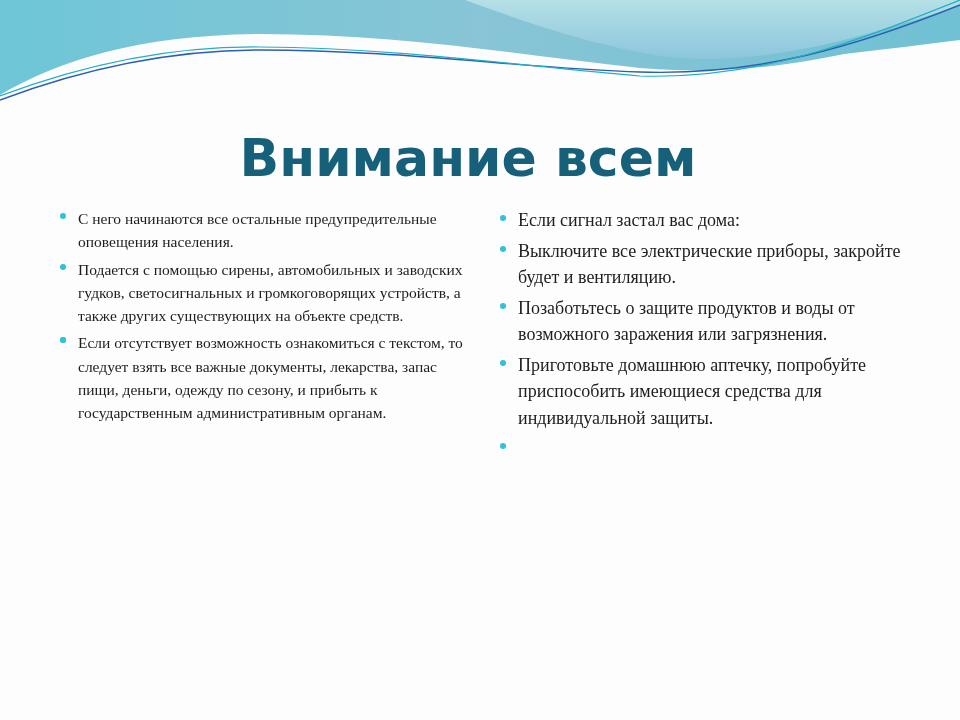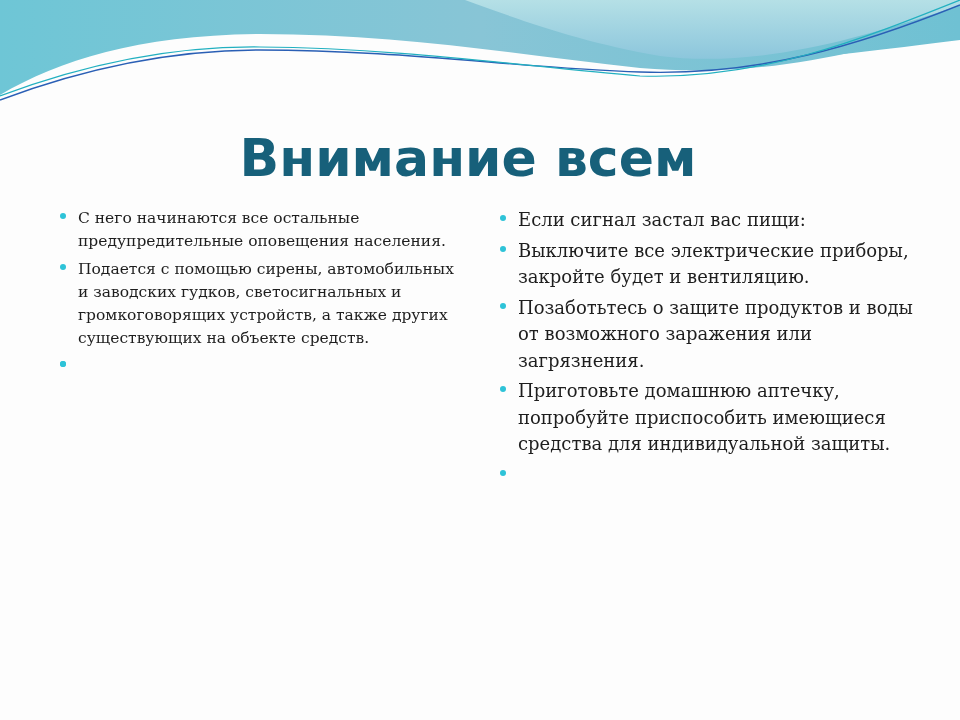--- a/index.html
+++ b/index.html
@@ -17,20 +17,21 @@
       font-weight: bold;
       font-size: 52px;
       color: #17607a;
       letter-spacing: 0px;
       margin: 0;
     }
     .col {
       position: absolute; top: 207px;
       list-style: none; margin: 0; padding: 0;
       color: #1e1e1e;
+      font-family: Liberation Serif, serif;
     }
     .col li { position: relative; padding-left: 22px; }
     .col li .bullet {
       position: absolute; left: 4px;
       width: 6px; height: 6px; border-radius: 50%;
       background: #2ec3d8;
     }
     .col-left { left: 56px; width: 412px; font-size: 15.5px; line-height: 23.3px; }
     .col-left li { margin-bottom: 4px; }
     .col-left li .bullet { top: 6px; }
@@ -59,22 +60,22 @@
   <path d="M0,100 C80,70 170,50 260,50 C400,50 520,68 640,72 C760,76 860,45 960,5" fill="none" stroke="#2a5fb5" stroke-width="1.4"></path>
   <path d="M0,96 C80,66 170,46 260,47 C400,48 520,66 640,76 C760,80 860,40 960,0" fill="none" stroke="#22b0c0" stroke-width="1.2"></path>
 </svg>
 
 <h1 class="title">Внимание всем</h1>
 
 <ul class="col col-left">
   <li><span class="bullet"></span><span>С него начинаются все остальные предупредительные оповещения населения.</span></li>
   <li><span class="bullet"></span><span>Подается с помощью сирены, автомобильных и заводских гудков, светосигнальных и громкоговорящих устройств, а также других существующих на объекте средств.</span></li>
   <li><span class="bullet"></span></li>
-  <li><span class="bullet"></span></li>
+  <li><span class="bullet"></span><span>Если отсутствует возможность ознакомиться с текстом, то следует взять все важные документы, лекарства, запас пищи, деньги, одежду по сезону, и прибыть к государственным административным органам.</span></li>
 </ul>
 
 <ul class="col col-right">
-  <li><span class="bullet"></span><span>Если сигнал застал вас пищи:</span></li>
+  <li><span class="bullet"></span><span>Если сигнал застал вас дома:</span></li>
   <li><span class="bullet"></span><span>Выключите все электрические приборы, закройте будет и вентиляцию.</span></li>
   <li><span class="bullet"></span><span>Позаботьтесь о защите продуктов и воды от возможного заражения или загрязнения.</span></li>
   <li><span class="bullet"></span><span>Приготовьте домашнюю аптечку, попробуйте приспособить имеющиеся средства для индивидуальной защиты.</span></li>
   <li><span class="bullet"></span></li>
 </ul>
 
 </body></html>

